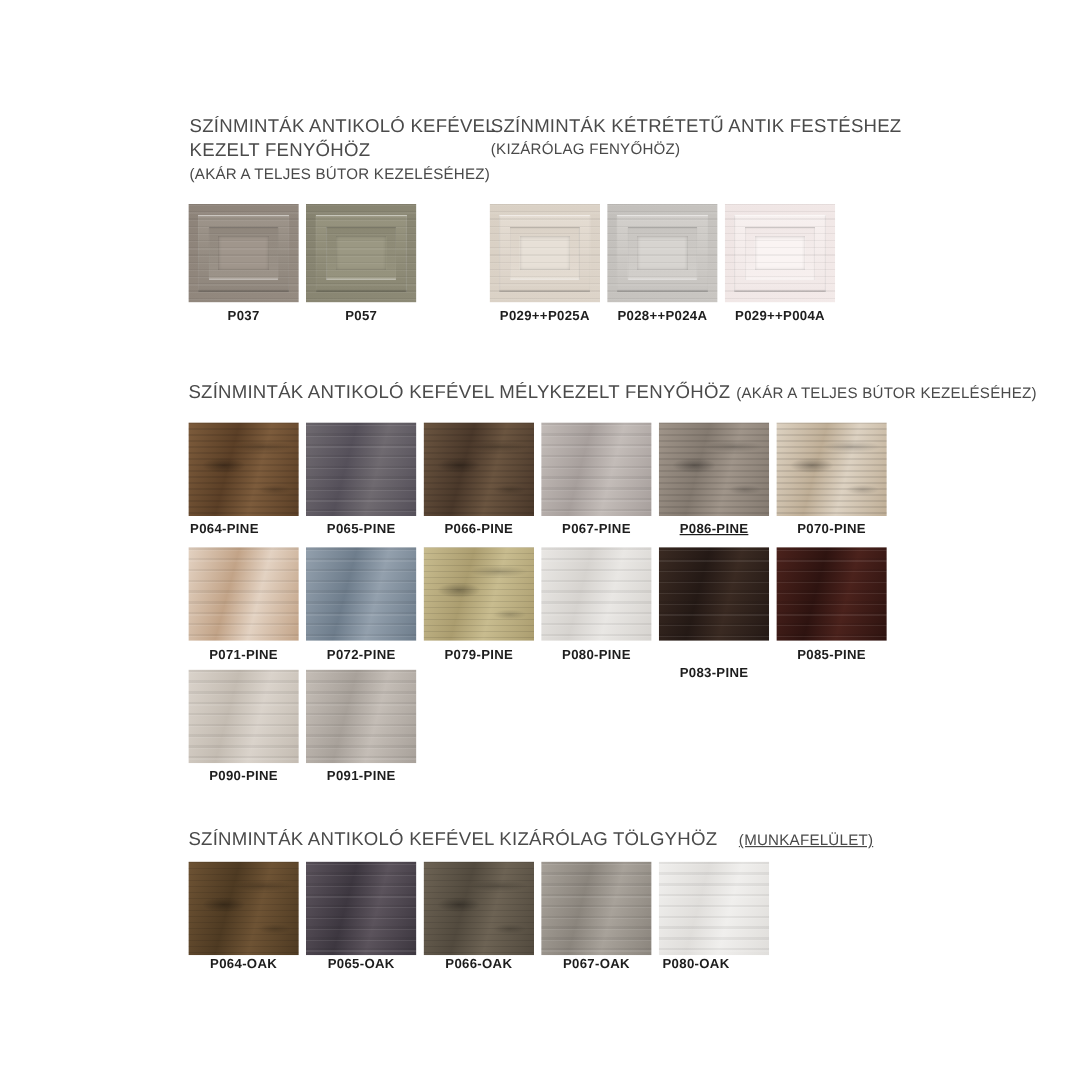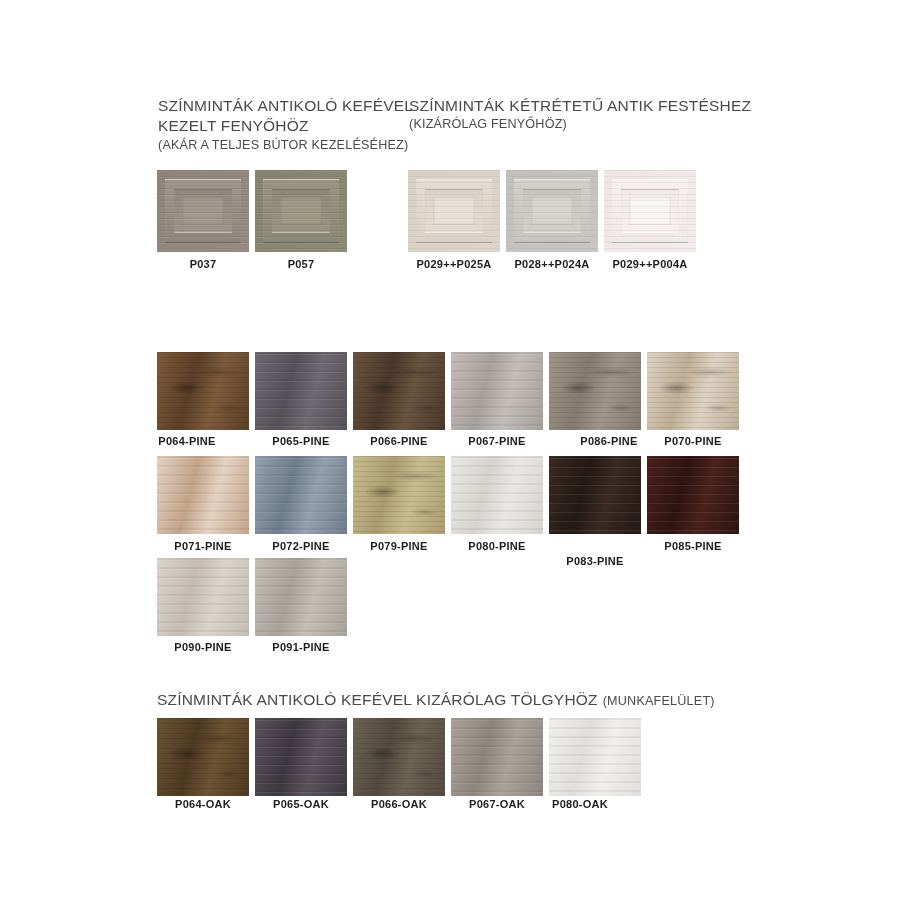--- a/index.html
+++ b/index.html
@@ -143,20 +143,23 @@
 
   <div class="panel" style="left:604px; top:170px; width:92px; height:82px;" id="p-1-2">
     <div class="frame" style="background: linear-gradient(135deg, rgb(239, 229, 228), rgb(243, 234, 233));"></div>
     <div class="bevel" style="background: linear-gradient(rgb(247, 240, 239), rgb(241, 232, 231)); box-shadow: rgba(255, 255, 255, 0.55) 0px 1px 1px inset, rgba(0, 0, 0, 0.22) 0px -1px 1px inset;"></div>
     <div class="inner" style="background: linear-gradient(rgb(241, 232, 231), rgb(247, 240, 239)); box-shadow: rgba(0, 0, 0, 0.2) 0px 1px 1px inset, rgba(255, 255, 255, 0.45) 0px -1px 1px inset;"></div>
     <div class="center" style="background: rgb(250, 244, 243); box-shadow: rgba(0, 0, 0, 0.18) 0px 0px 3px inset;"></div>
     <div class="vgrain"></div>
   </div>
   <div class="lbl" style="position:absolute; left:592px; top:258px; width:116px;">P029++P004A</div>
 
+  <div class="sect-head big" style="position:absolute; left:157px; top:318px;">
+    <span>SZÍNMINTÁK ANTIKOLÓ KEFÉVEL MÉLYKEZELT FENYŐHÖZ</span><span class="paren" style="margin-left:5px;">(AKÁR A TELJES BÚTOR KEZELÉSÉHEZ)</span>
+  </div>
 
   <div id="sect3-rows">
       <div class="tile" style="left: 157px; top: 352px; width: 92px; height: 78px;">
         <div class="wood" style="background: linear-gradient(105deg, rgb(125, 92, 60) 0%, rgb(91, 63, 38) 38%, rgb(125, 92, 60) 62%, rgb(91, 63, 38) 100%);"></div>
         <div class="grain-h"></div>
         <div class="knots"></div>
       </div>
       <div class="lbl" style="position: absolute; left: 141px; top: 435px; width: 92px;">P064-PINE</div>
       <div class="tile" style="left: 255px; top: 352px; width: 92px; height: 78px;">
         <div class="wood" style="background: linear-gradient(105deg, rgb(111, 106, 112) 0%, rgb(85, 80, 90) 38%, rgb(111, 106, 112) 62%, rgb(85, 80, 90) 100%);"></div>
@@ -172,21 +175,21 @@
       <div class="tile" style="left: 451px; top: 352px; width: 92px; height: 78px;">
         <div class="wood" style="background: linear-gradient(105deg, rgb(195, 188, 184) 0%, rgb(167, 159, 156) 38%, rgb(195, 188, 184) 62%, rgb(167, 159, 156) 100%);"></div>
         <div class="grain-h2"></div>
       </div>
       <div class="lbl" style="position: absolute; left: 451px; top: 435px; width: 92px; text-align: center;">P067-PINE</div>
       <div class="tile" style="left: 549px; top: 352px; width: 92px; height: 78px;">
         <div class="wood" style="background: linear-gradient(105deg, rgb(160, 149, 138) 0%, rgb(132, 122, 112) 38%, rgb(160, 149, 138) 62%, rgb(132, 122, 112) 100%);"></div>
         <div class="grain-h"></div>
         <div class="knots"></div>
       </div>
-      <div class="lbl" style="position: absolute; left: 563px; top: 435px; width: 92px;">P086-PINE</div>
+      <div class="lbl" style="position: absolute; left: 549px; top: 435px; width: 92px; text-decoration: underline;">P086-PINE</div>
       <div class="tile" style="left: 647px; top: 352px; width: 92px; height: 78px;">
         <div class="wood" style="background: linear-gradient(105deg, rgb(221, 210, 194) 0%, rgb(191, 174, 150) 38%, rgb(221, 210, 194) 62%, rgb(191, 174, 150) 100%);"></div>
         <div class="grain-h"></div>
         <div class="knots"></div>
       </div>
       <div class="lbl" style="position: absolute; left: 647px; top: 435px; width: 92px;">P070-PINE</div>
       <div class="tile" style="left: 157px; top: 456px; width: 92px; height: 78px;">
         <div class="wood" style="background: linear-gradient(105deg, rgb(227, 210, 194) 0%, rgb(194, 163, 135) 38%, rgb(227, 210, 194) 62%, rgb(194, 163, 135) 100%);"></div>
         <div class="grain-h2"></div>
       </div>
@@ -223,21 +226,21 @@
       </div>
       <div class="lbl" style="position: absolute; left: 157px; top: 641px; width: 92px;">P090-PINE</div>
       <div class="tile" style="left: 255px; top: 558px; width: 92px; height: 78px;">
         <div class="wood" style="background: linear-gradient(105deg, rgb(196, 189, 182) 0%, rgb(168, 161, 154) 38%, rgb(196, 189, 182) 62%, rgb(168, 161, 154) 100%);"></div>
         <div class="grain-h2"></div>
       </div>
       <div class="lbl" style="position: absolute; left: 255px; top: 641px; width: 92px;">P091-PINE</div>
     </div>
 
   <div class="sect-head big" style="position:absolute; left:157px; top:690px;">
-    <span>SZÍNMINTÁK ANTIKOLÓ KEFÉVEL KIZÁRÓLAG TÖLGYHÖZ</span><span class="paren" style="margin-left:5px;">(MUNKAFELÜLET)</span>
+    <span>SZÍNMINTÁK ANTIKOLÓ KEFÉVEL KIZÁRÓLAG TÖLGYHÖZ</span><span class="paren" style="margin-left:18px;text-decoration:underline;">(MUNKAFELÜLET)</span>
   </div>
 
   <div id="sect4-rows">
       <div class="tile" style="left: 157px; top: 718px; width: 92px; height: 78px;">
         <div class="wood" style="background: linear-gradient(105deg, rgb(110, 83, 52) 0%, rgb(78, 58, 34) 38%, rgb(110, 83, 52) 62%, rgb(78, 58, 34) 100%);"></div>
         <div class="grain-h"></div>
         <div class="knots"></div>
       </div>
       <div class="lbl" style="position: absolute; left: 157px; top: 798px; width: 92px;">P064-OAK</div>
       <div class="tile" style="left: 255px; top: 718px; width: 92px; height: 78px;">

